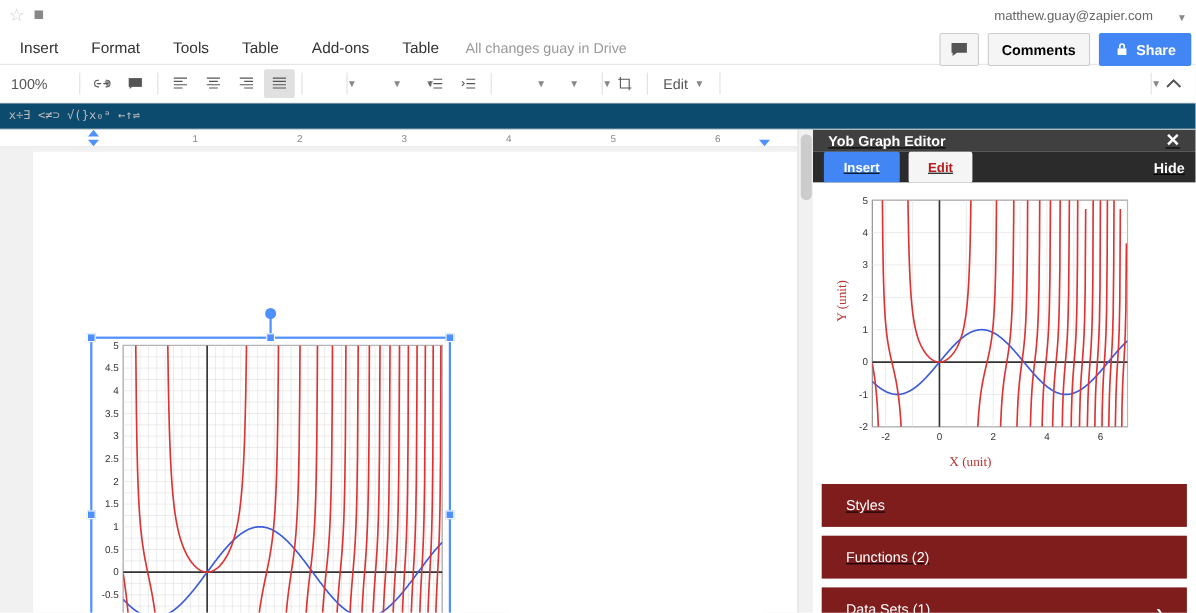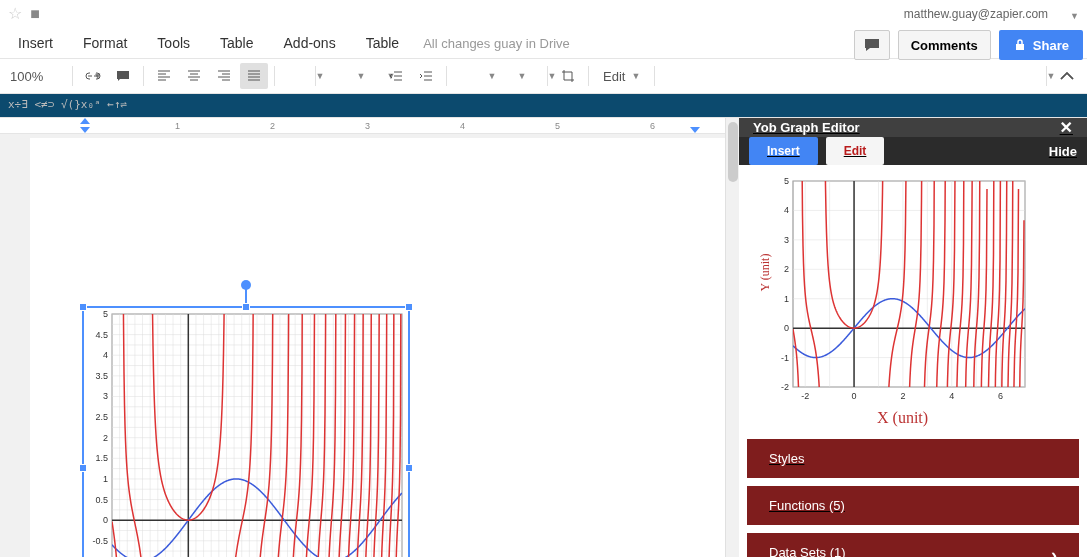--- a/index.html
+++ b/index.html
@@ -58,21 +58,21 @@
     .close-x { cursor: pointer; font-size: 16px; font-weight: bold; }
     .sidebar-tabs { height: 40px; background: #2b2b2b; display: flex; align-items: center; padding: 0 10px; gap: 8px; }
     .tab-btn { height: 28px; padding: 0 18px; border-radius: 2px; font-size: 12px; font-weight: bold; cursor: pointer; border: none; }
     .tab-insert { background: #4285f4; color: #fff; }
     .tab-edit { background: #f5f5f5; color: #b91c1c; }
     .tab-hide { margin-left: auto; color: #fff; font-size: 13px; font-weight: bold; cursor: pointer; }
     
     .preview-area { padding: 10px; background: #fff; }
     .preview-chart { width: 276px; height: 250px; position: relative; }
     .preview-ylabel { position: absolute; left: -2px; top: 90px; transform: rotate(-90deg); color: #b33; font-size: 12px; font-family: serif; }
-    .preview-xlabel { position: absolute; bottom: -2px; left: 128px; color: #b33; font-size: 16px; font-family: serif; }
+    .preview-xlabel { position: absolute; bottom: -2px; left: 114px; color: #b33; font-size: 12px; font-family: serif; }
     
     .accordion { background: #7f1d1d; color: #fff; margin: 4px 8px; padding: 12px 22px; font-size: 13px; cursor: pointer; display: flex; justify-content: space-between; align-items: flex-start; }
     .chevron { font-size: 18px; font-weight: bold; }
     
     svg { display: block; }
     .dropdown-arrow { font-size: 9px; color: #888; margin-left: 2px; }
   </style>
 </head>
 <body>
 
@@ -432,20 +432,20 @@
             <path d="M 28 170.7550373836307 L 28.500000000000004 171.2340211220105 L 29 171.705421484412 L 29.500000000000004 172.1690408712674 L 30 172.62468494460452 L 30.500000000000004 173.07216270950872 L 31 173.51128659418322 L 31.500000000000004 173.9418725285747 L 32 174.36374002153093 L 32.5 174.77671223645834 L 33 175.18061606544754 L 33.5 175.57528220183605 L 34 175.96054521117742 L 34.5 176.3362436005874 L 35 176.70221988643786 L 35.5 177.05832066037 L 36 177.40439665359935 L 36.5 177.74030279948593 L 37 178.06589829434233 L 37.5 178.3810466564553 L 38 178.6856157832956 L 38.5 178.97947800689207 L 39 179.2625101473471 L 39.5 179.53459356447047 L 39.99999999999999 179.79561420751062 L 40.5 180.04546266296177 L 41 180.2840342004275 L 41.5 180.5112288165211 L 42 180.7269512767848 L 42.5 180.93111115560936 L 43 181.12362287413856 L 43.5 181.3044057361418 L 44 181.47338396183974 L 44.5 181.6304867196696 L 45 181.7756481559759 L 45.5 181.90880742261473 L 46 182.02990870245986 L 46.5 182.13890123279987 L 47 182.2357393266166 L 47.5 182.3203823917362 L 48 182.39279494784415 L 48.5 182.452946641358 L 49 182.5008122581507 L 49.5 182.53637173411963 L 50 182.5596101635973 L 50.5 182.57051780559925 L 51 182.56909008790717 L 51.5 182.5553276089856 L 52 182.529236137731 L 52.5 182.49082661105365 L 53 182.440115129293 L 53.5 182.37712294946894 L 54 182.30187647637138 L 54.5 182.21440725149185 L 55 182.1147519398023 L 55.5 182.00295231438582 L 56 181.8790552389265 L 56.5 181.74311264806536 L 57 181.59518152563047 L 57.5 181.43532388075073 L 58 181.2636067218633 L 58.5 181.0801020286252 L 59 180.88488672174114 L 59.5 180.67804263072028 L 60 180.45965645957534 L 60.5 180.22981975047827 L 61 179.98862884538806 L 61.5 179.73618484566663 L 62 179.47259356969937 L 62.5 179.19796550853894 L 63 178.91241577958976 L 63.5 178.61606407835393 L 64 178.30903462825754 L 64.5 177.99145612857947 L 65 177.66346170050343 L 65.5 177.3251888313172 L 66 176.976779316781 L 66.5 176.61837920169032 L 67 176.2501387186574 L 67.5 175.87221222513745 L 68 175.48475813872565 L 68.5 175.0879388707525 L 69 174.68192075820488 L 69.5 174.26687399400146 L 70 173.8429725556523 L 70.5 173.41039413233133 L 71 172.96932005039375 L 71.5 172.5199351973681 L 72 172.0624279444562 L 72.5 171.59699006757216 L 73 171.123816666955 L 73.5 170.64310608538707 L 74 170.15505982505366 L 74.5 169.65988246307825 L 75 169.15778156576866 L 75.5 168.6489676016104 L 76 168.1336538530433 L 76.5 167.61205632705884 L 77 167.08439366465498 L 77.5 166.55088704918757 L 78 166.01176011365538 L 78.5 165.46723884695865 L 79 164.9175514991701 L 79.5 164.36292848585794 L 80 163.80360229150148 L 80.5 163.239807372039 L 81 162.67178005658974 L 81.5 162.0997584483904 L 82 161.52398232498797 L 82.5 160.9446930377311 L 83 160.36213341060116 L 83.5 159.77654763842648 L 84 159.18818118452177 L 84.5 158.597280677796 L 85 158.00409380937126 L 85.5 157.40886922875714 L 86 156.81185643962243 L 86.5 156.21330569520944 L 87 155.613467893434 L 87.5 155.01259447171512 L 88 154.4109373015784 L 88.5 153.80874858307777 L 89 153.20628073907932 L 89.5 152.60378630945175 L 90 152.00151784520781 L 90.5 151.399727802641 L 91 150.7986684375022 L 91.5 150.19859169926 L 92 149.5997491254897 L 92.5 149.00239173643493 L 93 148.40676992978587 L 93.5 147.81313337571893 L 94 147.2217309122408 L 94.5 146.63281044088174 L 95 146.04661882278134 L 95.5 145.4634017752102 L 96 144.88340376857133 L 96.5 144.30686792392402 L 97 143.73403591107356 L 97.5 143.16514784726883 L 98 142.6004421965514 L 98.5 142.0401556697969 L 99 141.48452312549153 L 99.5 140.93377747128542 L 100 140.38814956636318 L 100.5 139.8478681246733 L 101 139.313159619057 L 101.5 138.78424818631606 L 102 138.26135553326054 L 102.5 137.74470084377424 L 103 137.2345006869384 L 103.5 136.73096892625108 L 104 136.23431662998095 L 104.5 135.74475198269238 L 105 135.26248019797978 L 105.5 134.78770343244682 L 106 134.3206207009675 L 106.5 133.86142779326377 L 107 133.41031719183533 L 107.5 132.96747799127564 L 108 132.53309581900822 L 108.5 132.10735275747578 L 109 131.690427267816 L 109.5 131.28249411505493 L 110 130.88372429484957 L 110.5 130.49428496181082 L 111 130.1143393594363 L 111.5 129.74404675168245 L 112 129.38356235620537 L 112.5 129.0330372792969 L 113 128.69261845254482 L 113.5 128.36244857124262 L 114 128.04266603457506 L 114.5 127.73340488760468 L 115 127.43479476508335 L 115.5 127.14696083711243 L 116 126.8700237566747 L 116.5 126.6040996090594 L 117 126.34929986320213 L 117.5 126.10573132495985 L 118 125.87349609234042 L 118.5 125.6526915127056 L 119 125.44341014196534 L 119.5 125.24573970578078 L 120 125.05976306279153 L 120.5 124.88555816988358 L 121 124.72319804951151 L 121.5 124.57275075908929 L 122 124.43427936246236 L 122.5 124.30784190347266 L 123 124.19349138162814 L 123.5 124.09127572988663 L 124 124.00123779456358 L 124.5 123.92341531737182 L 125 123.8578409196012 L 125.5 123.80454208844456 L 126 123.76354116547574 L 126.49999999999999 123.73485533728451 L 127 123.7184966282725 L 127.5 123.71447189561265 L 127.99999999999999 123.722782826375 L 128.5 123.74342593681955 L 129 123.77639257385636 L 129.5 123.82166891867291 L 130 123.87923599252659 L 130.5 123.94906966469998 L 131 124.03114066261601 L 131.5 124.12541458410824 L 132 124.23185191184147 L 132.5 124.35040802987636 L 133 124.48103324237141 L 133.5 124.62367279441423 L 134 124.77826689497351 L 134.5 124.94475074196187 L 135 125.12305454939938 L 135.5 125.31310357666621 L 136 125.51481815983193 L 136.5 125.72811374504879 L 137 125.95290092399469 L 137.5 126.18908547135078 L 138 126.43656838429865 L 138.5 126.69524592401979 L 139 126.96500965918032 L 139.5 127.24574651138293 L 140 127.53733880256645 L 140.5 127.83966430433365 L 141 128.15259628918653 L 141.5 128.4760035836473 L 142 128.80975062324308 L 142.5 129.1536975093313 L 143 129.50770006774187 L 143.5 129.8716099092113 L 144 130.24527449158404 L 144.5 130.62853718375433 L 145 131.0212373313223 L 145.5 131.42321032393622 L 146 131.83428766429313 L 146.5 132.25429703876915 L 147 132.68306238964868 L 147.5 133.12040398892384 L 148 133.566138513632 L 148.5 134.0200791227003 L 149 134.48203553526497 L 149.5 134.95181411043205 L 150 135.42921792844757 L 150.5 135.9140468732411 L 151 136.40609771630952 L 151.5 136.90516420190576 L 152 137.41103713349588 L 152.5 137.92350446144937 L 153 138.44235137192516 L 153.5 138.96736037691622 L 154 139.49831140541554 L 154.5 140.03498189566412 L 155 140.5771468884439 L 155.5 141.12457912137492 L 156 141.67704912417818 L 156.5 142.23432531486418 L 157 142.79617409680614 L 157.5 143.36235995665845 L 158 143.93264556307778 L 158.5 144.50679186620684 L 159 145.08455819787807 L 159.5 145.66570237249599 L 160 146.24998078855563 L 160.5 146.83714853075404 L 161 147.42695947265315 L 161.5 148.0191663798498 L 162 148.6135210136105 L 162.5 149.20977423492693 L 163 149.80767610894912 L 163.5 150.40697600975201 L 164 151.00742272539148 L 164.5 151.60876456320685 L 165 152.2107494553238 L 165.5 152.81312506431524 L 166 153.41563888897528 L 166.5 154.0180383701611 L 167 154.62007099666013 L 167.5 155.2214844110362 L 168 155.82202651541192 L 168.5 156.42144557714184 L 169 157.01949033433254 L 169.5 157.61591010116584 L 170 158.21045487297985 L 170.5 158.80287543106516 L 171 159.39292344713087 L 171.5 159.98035158739808 L 172 160.56491361627633 L 172.5 161.14636449957897 L 173 161.72446050723624 L 173.5 162.2989593154605 L 174 162.8696201083226 L 174.5 163.4362036786963 L 175 163.9984725285276 L 175.5 164.55619096838865 L 176 165.10912521627262 L 176.5 165.6570434955897 L 177 166.19971613232218 L 177.5 166.73691565129803 L 178 167.26841687154314 L 178.5 167.79399700067162 L 179 168.31343572827507 L 179.5 168.82651531827113 L 180 169.3330207001733 L 180.5 169.83273955924338 L 181 170.3254624254883 L 181.5 170.81098276146514 L 182 171.28909704885658 L 182.5 171.75960487378057 L 183 172.22230901079934 L 183.5 172.67701550559116 L 184 173.12353375625153 L 184.5 173.5616765931887 L 185 173.99126035758073 L 185.5 174.41210497836067 L 186 174.82403404769804 L 186.5 175.2268748949448 L 187 175.62045865901447 L 187.5 176.00462035916485 L 188 176.37919896415372 L 188.5 176.7440374597392 L 189 177.09898291449662 L 189.5 177.44388654392324 L 190 177.7786037728054 L 190.5 178.10299429582082 L 191 178.41692213635113 L 191.5 178.72025570348 L 192 179.01286784715296 L 192.5 179.2946359114755 L 193 179.5654417861273 L 193.5 179.82517195587155 L 194 180.0737175481375 L 194.5 180.3109743786573 L 195 180.53684299513745 L 195.5 180.7512287189469 L 196 180.95404168480388 L 196.5 181.14519687844532 L 197 181.32461417226284 L 197.5 181.4922183588901 L 198 181.64793918272807 L 198.5 181.7917113693944 L 199 181.92347465308484 L 199.5 182.04317380183525 L 200 182.15075864067347 L 200.5 182.2461840726514 L 201 182.3294100977487 L 201.5 182.40040182963952 L 202 182.4591295103164 L 202.5 182.50556852256375 L 203 182.53969940027702 L 203.5 182.5615078366223 L 204 182.57098469003347 L 204.5 182.568125988044 L 205 182.55293292895226 L 205.5 182.52541188131912 L 206 182.48557438129853 L 206.5 182.4334371278016 L 207 182.3690219754971 L 207.5 182.29235592565036 L 208 182.203471114805 L 208.5 182.10240480131216 L 209 181.9891993497126 L 209.5 181.8639022129785 L 210 181.72656591262256 L 210.5 181.57724801668192 L 211 181.4160111155873 L 211.5 181.2429227959265 L 212 181.05805561211372 L 212.5 180.86148705597665 L 213 180.65329952427362 L 213.5 180.43358028415497 L 214 180.20242143658277 L 214.5 179.95991987772436 L 215 179.70617725833574 L 215.5 179.44129994115218 L 216 179.16539895630348 L 216.5 178.87858995477274 L 217 178.5809931599185 L 217.5 178.27273331707985 L 218 177.95393964128627 L 218.5 177.6247457630939 L 219 177.28528967257074 L 219.5 176.93571366145463 L 220 176.57616426350808 L 220.5 176.20679219309474 L 221 175.82775228200373 L 221.5 175.4392034145478 L 222 175.0413084609631 L 222.5 174.63423420913762 L 223 174.21815129469806 L 223.5 173.79323412948338 L 224 173.35966082843555 L 224.5 172.91761313493836 L 224.99999999999997 172.4672763446346 L 225.5 172.00883922775492 L 226 171.54249394999005 L 226.5 171.06843599193914 L 227 170.58686406716967 L 227.49999999999997 170.09798003892098 L 227.99999999999997 169.60198883548853 L 228.5 169.0990983643226 L 229.00000000000003 168.58951942487897 L 229.5 168.07346562025648 L 229.99999999999997 167.55115326766003 L 230.49999999999997 167.02280130772567 L 231 166.4886312127458 L 231.50000000000003 165.94886689383375 L 232.00000000000003 165.4037346070655 L 232.5 164.85346285863838 L 232.99999999999997 164.29828230908723 L 233.5 163.73842567659688 L 234.00000000000003 163.17412763945245 L 234.50000000000003 162.60562473766785 L 235 162.03315527383404 L 235.5 161.45695921322823 L 236 160.87727808322643 L 236.5 160.29435487206104 L 237.00000000000003 159.70843392696588 L 237.5 159.11976085175212 L 238 158.5285824038569 L 238.5 157.93514639090841 L 239 157.33970156685166 L 239.49999999999997 156.74249752767608 L 240 156.14378460679131 L 240.5 155.54381377009375 L 241 154.94283651076722 L 241.5 154.3411047438637 L 241.99999999999997 153.7388707007062 L 242.49999999999997 153.1363868231598 L 243 152.53390565781402 L 243.50000000000003 151.93167975012156 L 244 151.3299615385374 L 244.49999999999997 150.72900324870247 L 244.99999999999997 150.1290567877171 L 245.5 149.53037363854747 L 246.00000000000003 148.9332047546103 L 246.50000000000003 148.33780045457917 L 247 147.7444103174568 L 247.49999999999997 147.15328307795804 L 248 146.56466652224586 L 248.50000000000003 145.97880738406576 L 249.00000000000003 145.39595124132103 L 249.5 144.81634241313202 L 250 144.24022385742387 L 250.5 143.66783706908447 L 251 143.09942197873553 L 251.50000000000003 142.53521685215952 L 252 141.9754581904246 L 252.5 141.42038063074887 L 253 140.87021684814619 L 253.5 140.32519745789492 L 253.99999999999997 139.78555091886892 L 254.5 139.2515034377736 L 255 138.72327887432556 L 255.5 138.20109864741568 L 256 137.68518164229621 L 256.5 137.17574411882902 L 257 136.6729996208348 L 257.5 136.17715888658074 L 258 135.68842976044434 L 258.5 135.20701710578976 L 259 134.7331227190943 L 259.5 134.2669452453601 L 260 133.80868009484706" fill="none" stroke="#3b5bdb" stroke-width="1.5" clip-path="url(#clip-preview-chart-svg)"></path>
             <path d="M 28 154.11981198050006 L 28.500000000000004 157.1441270167541 L 29 160.227658452092 L 29.500000000000004 163.43789720932355 L 30 166.85232515449388 L 30.500000000000004 170.56626513541715 L 31 174.7043452528927 L 31.500000000000004 179.4387409194509 L 32 185.0203423182524 L 32.5 191.83583716472646 L 33 200.52071621671885 L 33.5 212.2054164691047 L 34 229.12321890443005 L 34.5 256.40254529403273 L 35 270.85714285714283 L 35.5 270.85714285714283 L 36 270.85714285714283 M 36.5 -52.857142857142875 L 37 -19.076551208359444 L 37.5 40.75766698787196 L 38 70.50883871197713 L 38.5 88.51721259668024 L 39 100.73548100967216 L 39.5 109.67758987698465 L 39.99999999999999 116.58933820902507 L 40.5 122.1591791073436 L 41 126.79918220026707 L 41.5 130.77166299144935 L 42 134.25210357528675 L 42.5 137.3628818119409 L 43 140.19249165903062 L 43.5 142.80706658218193 L 44 145.25759671209227 L 44.5 147.58462927425077 L 45 149.82144533795656 L 45.5 151.99628906217967 L 46 154.1339980961815 L 46.5 156.2572555249658 L 47 158.3876100328704 L 47.5 160.54636882048072 L 48 162.75544525864373 L 48.5 165.03823424150428 L 49 167.4205902302178 L 49.5 169.93199621769486 L 50 172.60703906420005 L 50.5 175.48735410654947 L 51 178.6242815001849 L 51.5 182.08261033861282 L 52 185.94601528334377 L 52.5 190.3251936055534 L 53 195.37044795054965 L 53.5 201.2918693843426 L 54 208.39311176721722 L 54.5 217.13082076122808 L 55 228.22578446770336 L 55.5 242.88727184512175 L 56 263.312566243822 L 56.5 270.85714285714283 L 57 270.85714285714283 L 57.5 270.85714285714283 L 58 270.85714285714283 M 58.5 -52.857142857142875 L 59 -52.857142857142875 L 59.5 -52.857142857142875 L 60 -34.559831013314636 L 60.5 10.756970785562443 L 61 38.4982393983569 L 61.5 57.29142218734468 L 62 70.90989031121684 L 62.5 81.26584905990612 L 63 89.43190304094112 L 63.5 96.05630635594193 L 64 101.55394050350304 L 64.5 106.20266521823544 L 65 110.195570613873 L 65.5 113.67100920243128 L 66 116.73070216130535 L 66.5 119.45110194559584 L 67 121.8907702858048 L 67.5 124.09531177388205 L 68 126.10075844665273 L 68.5 127.93594456255752 L 69 129.62420642712055 L 69.5 131.1846209627538 L 70 132.63292274486898 L 70.5 133.98219286699032 L 71 135.2433832549542 L 71.5 136.42572056005554 L 72 137.5370207412556 L 72.5 138.58393659537654 L 73 139.572154379497 L 73.5 140.50655138264887 L 74 141.39132325686654 L 74.5 142.23008772441196 L 75 143.02596968065228 L 75.5 143.7816715358492 L 76 144.4995317640253 L 76.5 145.18157396964955 L 77 145.82954828442166 L 77.5 146.44496652517145 L 78 147.02913224980486 L 78.5 147.58316661955845 L 79 148.1080307966189 L 79.5 148.6045454646634 L 80 149.0734079473285 L 80.5 149.51520730945936 L 81 149.93043775329326 L 81.5 150.31951056273613 L 82 150.68276480074334 L 82.5 151.02047692533128 L 83 151.33286945723083 L 83.5 151.62011880535402 L 84 151.88236233406184 L 84.5 152.11970473790464 L 85 152.33222377443366 L 85.5 152.5199753933498 L 86 152.68299829026736 L 86.5 152.8213179053853 L 87 152.93494988109958 L 87.5 153.02390298780833 L 88 153.0881815236365 L 88.5 153.12778719133178 L 89 153.14272045396638 L 89.5 153.13298137012782 L 90 153.0985699088126 L 90.5 153.03948574406132 L 91 152.9557275293128 L 91.5 152.84729165131867 L 92 152.71417046306755 L 92.5 152.5563499943342 L 93 152.3738071370065 L 93.5 152.1665063000659 L 94 151.9343955258081 L 94.5 151.67740205439378 L 95 151.3954273178872 L 95.5 151.08834133734408 L 96 150.75597648696726 L 96.5 150.39812057754108 L 97 150.0145091968976 L 97.5 149.6048172275807 L 98 149.16864944056508 L 98.5 148.70553003810218 L 99 148.21489098754373 L 99.5 147.6960589501002 L 100 147.1482405623307 L 100.5 146.5705057716628 L 101 145.96176885770356 L 101.5 145.32076668498922 L 102 144.6460336254696 L 102.5 143.9358724542607 L 103 143.18832035179477 L 103.5 142.4011089284028 L 104 141.57161690863649 L 104.5 140.69681375190032 L 105 139.77319201518657 L 105.5 138.79668564396437 L 106 137.76257055396488 L 106.5 136.6653427623076 L 107 135.49856783006817 L 107.5 134.2546933287139 L 108 132.92481320246765 L 108.5 131.49836891327632 L 109 129.9627665875198 L 109.5 128.302881205993 L 110 126.50040689176159 L 110.5 124.53299447482974 L 111 122.37309034813208 L 111.5 119.98634848443363 L 112 117.32942057973968 L 112.5 114.34682033567792 L 113 110.96637532206525 L 113.5 107.09246391546996 L 114 102.59566766598945 L 114.5 97.29640768816896 L 115 90.93804658941798 L 115.5 83.14059264249356 L 116 73.31645595590157 L 116.5 60.50622422000423 L 117 43.029216187541735 L 117.5 17.648668155406725 L 118 -22.771882912289048 L 118.5 -52.857142857142875 L 119 -52.857142857142875 L 119.5 -52.857142857142875 M 120 270.85714285714283 L 120.5 270.85714285714283 L 121 270.85714285714283 L 121.5 270.85714285714283 L 122 268.6948296372322 L 122.5 246.6060076704478 L 123 230.9620725978447 L 123.5 219.239596605069 L 124 210.0774373857127 L 124.5 202.67632910184602 L 125 196.53576385323368 L 125.5 191.32602241714739 L 126 186.82074409095347 L 126.49999999999999 182.85905584274315 L 127 179.32316275839278 L 127.5 176.12449371054663 L 127.99999999999999 173.19480737982585 L 128.5 170.4802891008401 L 129 167.9375108552124 L 129.5 165.53058304570447 L 130 163.22908367097662 L 130.5 161.00649981358555 L 131 158.83900500083053 L 131.5 156.70444897354687 L 132 154.5814672120078 L 132.5 152.4486334226309 L 133 150.28358248308874 L 133.5 148.06202475849162 L 134 145.7565533580664 L 134.5 143.33510863271627 L 135 140.75889857644611 L 135.5 137.97945976150996 L 136 134.9343422485314 L 136.5 131.5405361062012 L 137 127.68406489939932 L 137.5 123.2027957352024 L 138 117.85661606165142 L 138.5 111.27256834653699 L 139 102.83634701836465 L 139.5 91.45698736380362 L 140 74.98990914708348 L 140.5 48.554707021516705 L 141 -1.881386068691901 L 141.5 -52.857142857142875 L 142 -52.857142857142875 M 142.5 270.85714285714283 L 143 270.85714285714283 L 143.5 264.48591822373993 L 144 233.7350079837062 L 144.5 215.22336288452416 L 145 202.67925383358033 L 145.5 193.4807954649375 L 146 186.33612081545363 L 146.5 180.5329949966054 L 147 175.6445451697722 L 147.5 171.3972874384479 L 148 167.6056716926824 L 148.5 164.13688838689063 L 149 160.89056469913646 L 149.5 157.7862033503694 L 150 154.75475207413086 L 150.5 151.73229914003034 L 151 148.65461901504884 L 151.5 145.45155333068044 L 152 142.04013741200507 L 152.5 138.3149251334726 L 153 134.13285912390575 L 153.5 129.28756103401346 L 154 123.46217893133704 L 154.5 116.13550760582234 L 155 106.37559922371051 L 155.5 92.32308830003697 L 156 69.63647063233773 L 156.5 25.238672721467545 L 157 -52.857142857142875 M 157.5 270.85714285714283 L 158 270.85714285714283 L 158.5 270.85714285714283 L 159 233.81330279498027 L 159.5 211.4371159663241 L 160 197.47348519309134 L 160.5 187.6993848966994 L 161 180.29305438845617 L 161.5 174.33455827457124 L 162 169.3038088142608 L 162.5 164.87866360289274 L 163 160.84210669553335 L 163.5 157.03452520522796 L 164 153.32615874744965 L 164.5 149.59857658761695 L 165 145.72918214230455 L 165.5 141.57425968295843 L 166 136.94523507465007 L 166.5 131.56884868849676 L 167 125.01093123942378 L 167.5 116.5122212380462 L 168 104.58375030506348 L 168.5 85.81163785897083 L 169 50.18876557569256 L 169.5 -49.88546435668327 L 170 -52.857142857142875 M 170.5 270.85714285714283 L 171 261.79710279758103 L 171.5 222.29913957134093 L 172 202.12718601049764 L 172.5 189.49801137163263 L 173 180.55645132341368 L 173.5 173.6578848034085 L 174 167.972116031276 L 174.5 163.0231260871248 L 175 158.50460454659589 L 175.5 154.19349455662308 L 176 149.90198667897513 L 176.5 145.44347229852272 L 177 140.59849490256678 L 177.5 135.066530132521 L 178 128.37805981410503 L 178.5 119.7031280333626 L 179 107.35938527913136 L 179.5 87.25144524809357 L 180 45.96110846602696 L 180.5 -52.857142857142875 M 181 270.85714285714283 L 181.5 270.85714285714283 L 182 234.08137306507874 L 182.5 206.3769629917184 L 183 190.89645860853432 L 183.5 180.599138278547 L 184 172.93038075413963 L 184.5 166.72257968942642 L 185 161.34675109093868 L 185.5 156.41011808372704 L 186 151.62394394474455 L 186.5 146.73042662538282 L 187 141.44464560724623 L 187.5 135.3817411836984 L 188 127.92454626479912 L 188.5 117.916226845432 L 189 102.77696110525153 L 189.5 75.1449248449705 L 190 1.7082827100068583 L 190.5 -52.857142857142875 M 191 270.85714285714283 L 191.5 242.05749743096857 L 192 208.07396794230058 L 192.5 190.68278289211668 L 193 179.5882299332105 L 193.5 171.48434540769594 L 194 164.95814839329466 L 194.5 159.27394301381193 L 195 153.9720934942709 L 195.5 148.69825918830165 L 196 143.10217658878634 L 196.5 136.73780003215236 L 197 128.89738934392267 L 197.5 118.221380716406 L 198 101.50379203546643 L 198.5 68.57673839695829 L 199 -40.3285285652543 M 199.5 270.85714285714283 L 200 270.85714285714283 L 200.5 221.62100331989373 L 201 196.79453693188822 L 201.5 182.81326277396101 L 202 173.2986538904698 L 202.5 165.9585829654166 L 203 159.725982912633 L 203.5 153.98455341905122 L 204 148.28109807469372 L 204.5 142.1703923442029 L 205 135.064317208253 L 205.5 125.96179143464383 L 206 112.73035322379305 L 206.5 89.46226469422236 L 207 30.52279917501865 L 207.5 -52.857142857142875 M 208 270.85714285714283 L 208.5 230.9632455467291 L 209 199.84912535215682 L 209.5 183.8718529393903 L 210 173.47673777380703 L 210.5 165.63406903887096 L 211 159.0273177788677 L 211.5 152.92092561516588 L 212 146.76953884815165 L 212.5 140.00623000693986 L 213 131.80935328940996 L 213.5 120.6066192286875 L 214 102.47594075734423 L 214.5 63.21859574732201 L 215 -52.857142857142875 M 215.5 270.85714285714283 L 216 242.38426918618342 L 216.5 203.16113410231452 L 217 184.9910427182462 L 217.5 173.70700798861978 L 218 165.38135344706947 L 218.5 158.4213802137581 L 219 151.9653362765792 L 219.5 145.36772330481986 L 220 137.91729049253095 L 220.5 128.48420303574903 L 221 114.63446885334467 L 221.5 89.12263883190691 L 222 13.960286244501173 M 222.5 270.85714285714283 L 223 270.85714285714283 L 223.5 211.92379234641618 L 224 188.79777237614334 L 224.5 175.7046914210517 L 224.99999999999997 166.5166977005912 L 225.5 159.0525420564952 L 226 152.2293891282409 L 226.5 145.28026177916007 L 227 137.37172202033636 L 227.49999999999997 127.13940570474387 L 227.99999999999997 111.44210820156272 L 228.5 79.70770474102942 L 229.00000000000003 -45.735100363211664 M 229.5 270.85714285714283 L 229.99999999999997 240.7459356025614 L 230.49999999999997 199.99458736499028 L 231 181.81404233665495 L 231.50000000000003 170.5413507095037 L 232.00000000000003 162.07435686367717 L 232.5 154.74991766849357 L 232.99999999999997 147.59320333229726 L 233.5 139.7112062337796 L 234.00000000000003 129.78965072170615 L 234.50000000000003 114.95216542478528 L 235 85.84563172887519 L 235.5 -21.330393214669662 M 236 270.85714285714283 L 236.5 240.2818785146026 L 237.00000000000003 198.7190916922082 L 237.5 180.50120643573266 L 238 169.20556026105493 L 238.5 160.64027891182047 L 239 153.09733743240946 L 239.49999999999997 145.52208909054607 L 240 136.8330283657034 L 240.5 125.1949746478065 L 241 105.8721717188734 L 241.5 58.55802898621869 L 241.99999999999997 -52.857142857142875 M 242.49999999999997 270.85714285714283 L 243 211.22275736994308 L 243.50000000000003 186.19031826725217 L 244 172.58660796566102 L 244.49999999999997 163.01415132796026 L 244.99999999999997 154.9866431499046 L 245.5 147.1977750967437 L 246.00000000000003 138.4862415712582 L 246.50000000000003 127.03577386297323 L 247 108.2952152145979 L 247.49999999999997 62.968805839593465 L 248 -52.857142857142875 M 248.50000000000003 270.85714285714283 L 249.00000000000003 208.93864836458854 L 249.5 184.4821502060248 L 250 171.07973745615016 L 250.5 161.5125333819328 L 251 153.31831954235233 L 251.50000000000003 145.12472445840052 L 252 135.5501218759003 L 252.5 122.07730593720478 L 253 97.1450773345563 L 253.5 14.079681391350253 M 253.99999999999997 270.85714285714283 L 254.5 235.1317319697032 L 255 194.15208700222553 L 255.5 176.44228684251675 L 256 165.2452950812067 L 256.5 156.38760925381635 L 257 148.049622249417 L 257.5 138.80361756410696 L 258 126.47278077074874 L 258.5 105.23262296661477 L 259 45.25219861777841 M 259.5 270.85714285714283 L 260 246.51702310639902" fill="none" stroke="#d33" stroke-width="1.5" clip-path="url(#clip-preview-chart-svg)"></path>
           </svg>
         <span class="preview-xlabel">X (unit)</span>
       </div>
     </div>
     <div class="accordion">
       <span>Styles</span>
     </div>
     <div class="accordion">
-      <span>Functions (5)</span>
+      <span>Functions (2)</span>
     </div>
     <div class="accordion">
       <span>Data Sets (1)</span>
       <span class="chevron">›</span>
     </div>
   </div>
 </div>
 
 </body></html>

